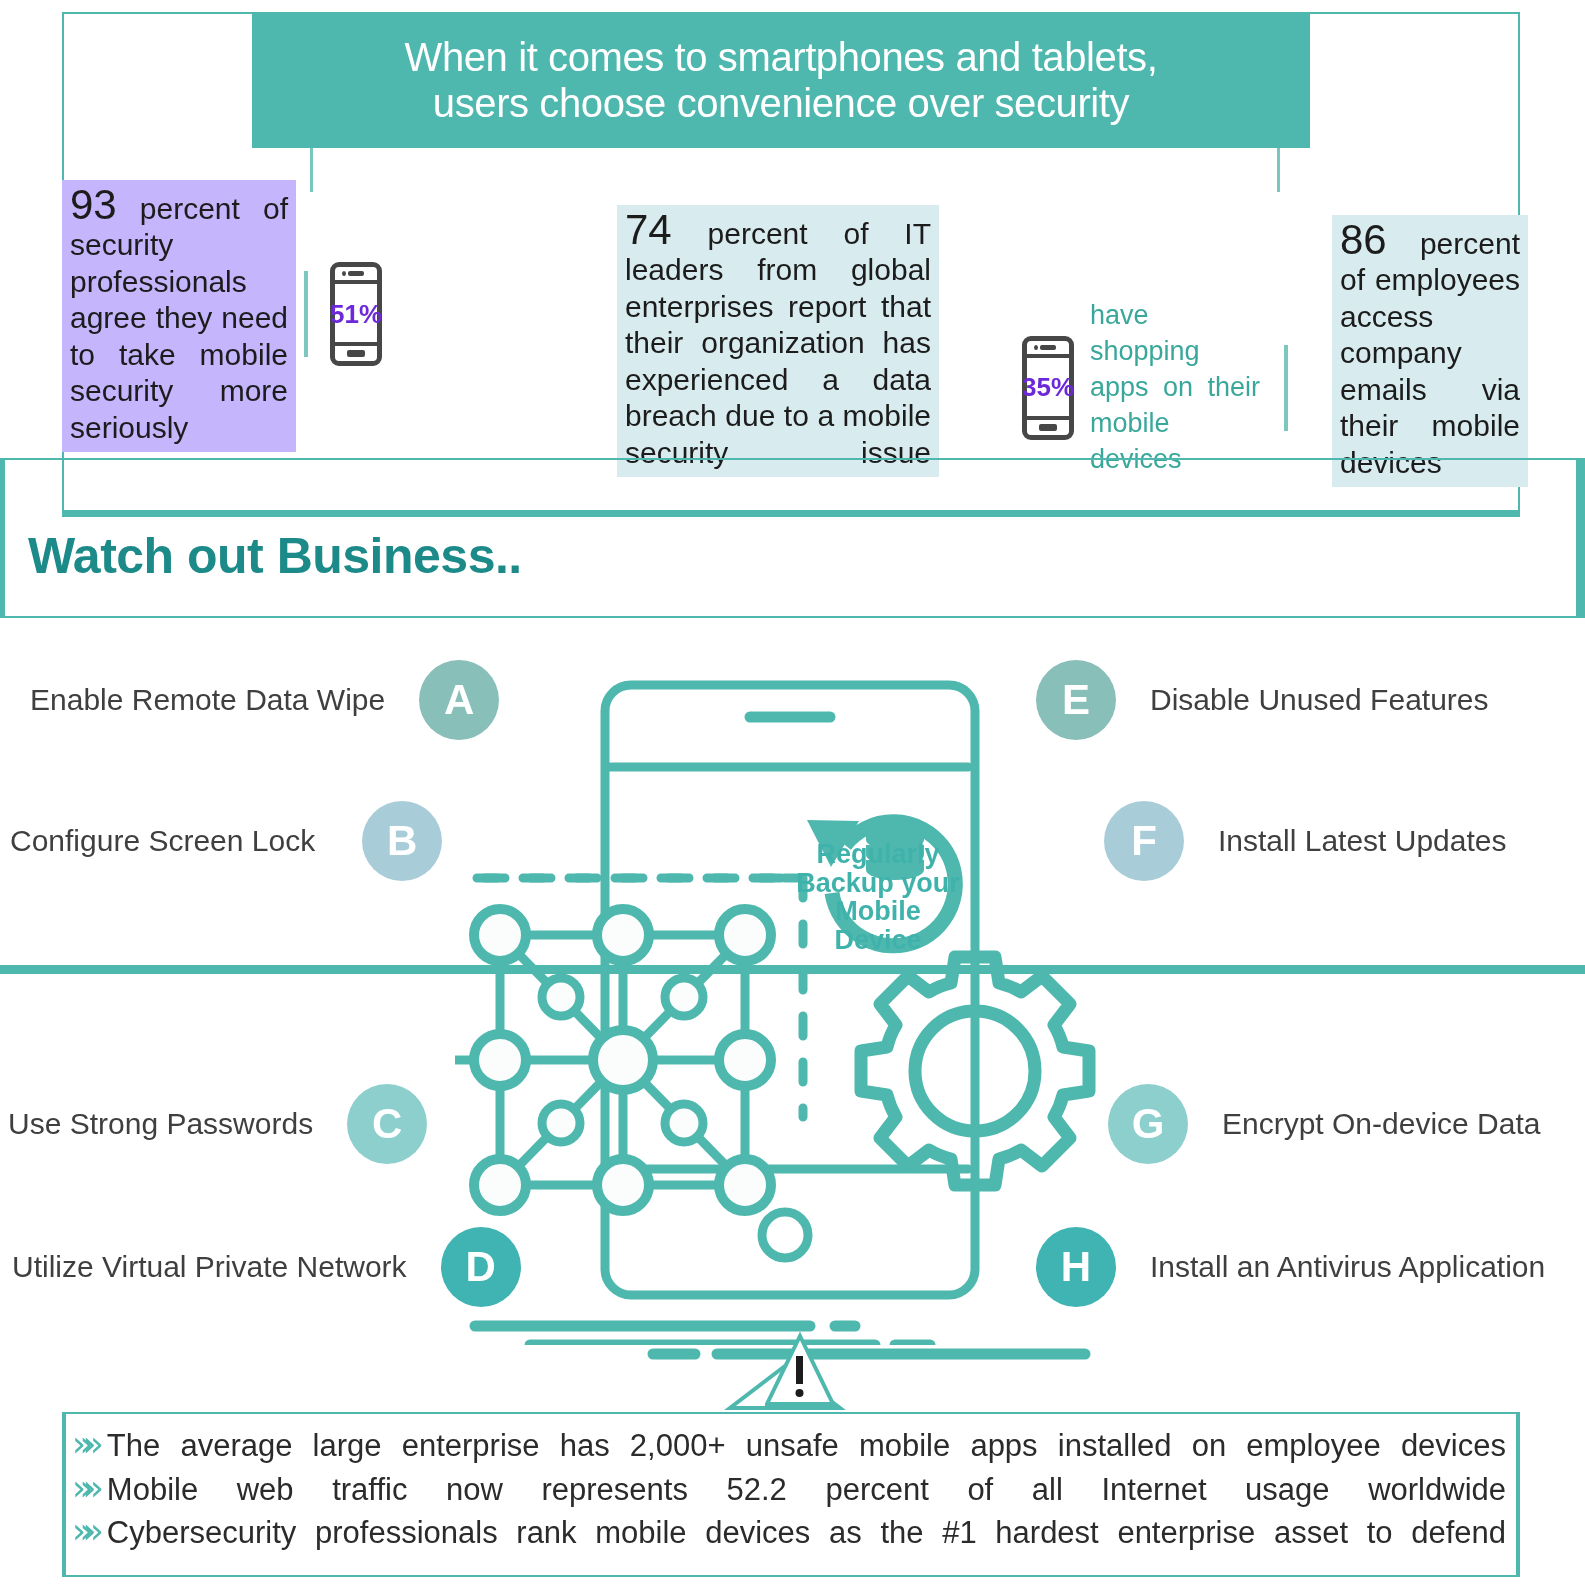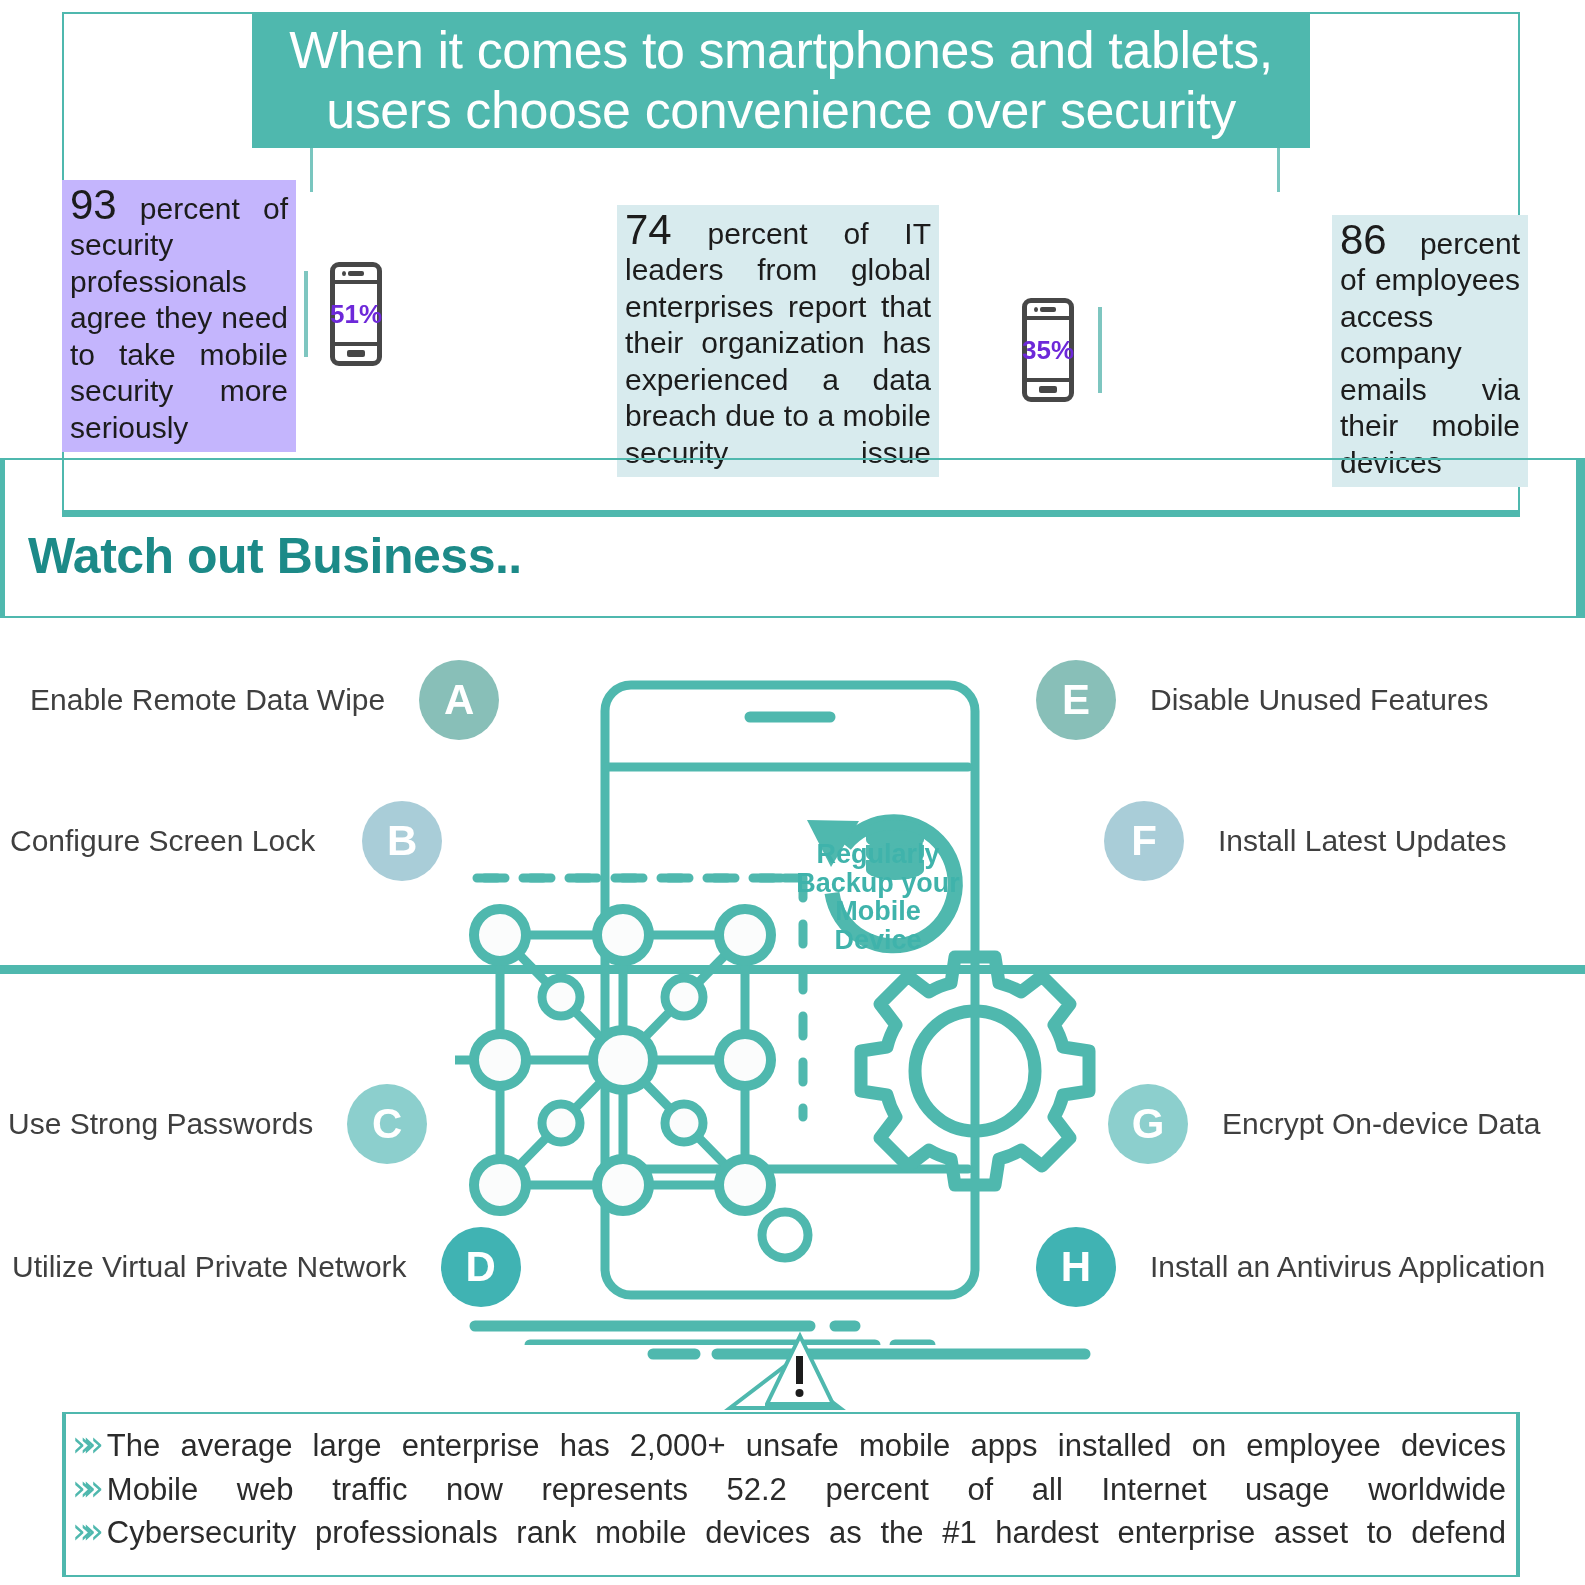--- a/index.html
+++ b/index.html
@@ -15,21 +15,21 @@
     border:2px solid #4fb8ae;border-bottom:7px solid #4fb8ae;
     box-sizing:border-box;background:#fff;
   }
 
   
   #title-banner{
     left:252px;top:12px;width:1058px;height:136px;
     background:#4fb8ae;color:#fff;
     display:flex;flex-direction:column;align-items:center;justify-content:center;
     font-family:"Liberation Sans", sans-serif;
-    font-size:52px;line-height:1.16;font-weight:400;
+    font-size:40px;line-height:1.16;font-weight:400;
     letter-spacing:-0.4px;text-align:center;
   }
   #title-banner .tl{display:block;white-space:nowrap;}
   .tick{background:#79c6bf;width:3px;height:44px;}
 
   
   .statbox{
     background:#c4b5fd;color:#1c1c1c;
     font-size:30px;line-height:1.215;
     text-align:justify;text-align-last:justify;
@@ -145,20 +145,21 @@
 
 <div class="abs phonestat" style="left:1022px;top:298px;">
   <div class="phone-ico">
     <span class="slit"></span>
     <span class="dot"></span>
     <span class="bar-top"></span>
     <span class="bar-bot"></span>
     <span class="home"></span>
     <span class="pct">35%</span>
   </div>
+  <div class="txt">have shopping apps on their mobile devices</div>
   <div class="sep right"></div>
 </div>
 
 <div class="abs statbox pale" style="left:1332px;top:215px;width:196px;">
   <span class="big">86</span>
   <span>percent of employees access company emails via their mobile devices</span>
 </div>
 
 <div class="abs" id="watch-band"></div>
 <div class="abs" id="watch-title">Watch out Business..</div>

